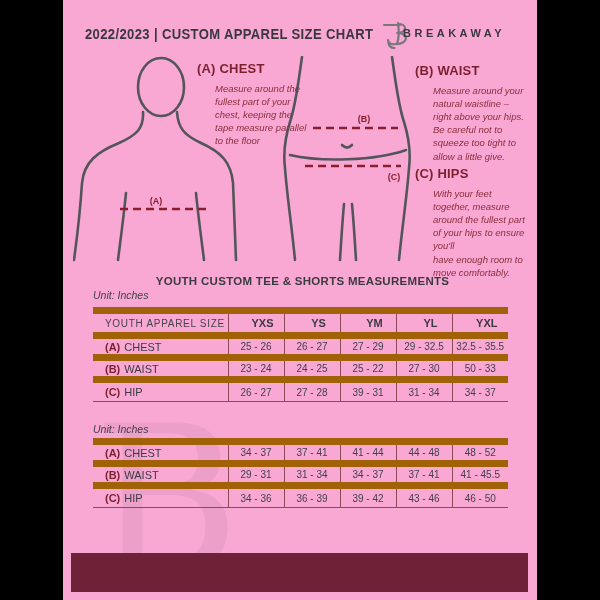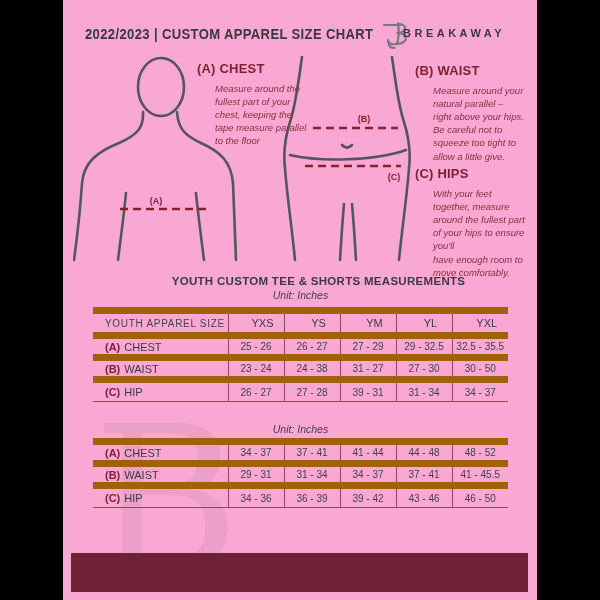--- a/index.html
+++ b/index.html
@@ -33,31 +33,31 @@
   .fig-mid  { left:217px; top:56px; width:136px; height:207px; }
   svg .outline { fill:none; stroke:#54555b; stroke-width:2.6; stroke-linecap:round; }
   svg .dash { fill:none; stroke:#8b1e2d; stroke-width:2.4; stroke-dasharray:8 5; }
   svg .marker { font:700 9px "Liberation Sans",sans-serif; fill:#8b1e2d; }
 
   
   .watermark { left:30px; top:400px; font-family:"DejaVu Serif",serif; font-size:200px;
                line-height:1; color:rgba(50,50,55,.065); }
 
   
-  .tbl-title { left:48px; width:415px; text-align:center; font-size:11.5px; font-weight:700;
+  .tbl-title { left:32px; width:415px; text-align:center; font-size:11.5px; font-weight:700;
                letter-spacing:.3px; color:#3a3a40; }
-  .tbl-unit  { left:30px; width:415px; text-align:center; font-size:10.5px; font-style:italic;
+  .tbl-unit  { left:30px; width:415px; text-align:left; font-size:10.5px; font-style:italic;
                color:#3f3f45; }
   .y-title { top:275px; } .y-unit { top:289px; } .y-table { top:307px; }
   .a-title { top:409px; } .a-unit { top:423px; } .a-table { top:438px; }
 
   table { left:30px; border-collapse:collapse; table-layout:fixed; width:415px; }
   td, th { border-top:7px solid #a16207; border-bottom:1px solid #8c4a56; padding:0; }
   td + td, th + th { border-left:1px solid #8c4a56; }
-  th.sizecol { font-size:11px; font-weight:400; color:#3a3a40; height:25px; text-align:center;padding-left:13px; }
+  th.sizecol { font-size:11px; font-weight:700; color:#3a3a40; height:25px; text-align:center;padding-left:13px; }
   th.labelcol { font-size:10px; font-weight:400; letter-spacing:.7px; color:#44444a;
                 text-align:left; padding-left:12px; height:25px; }
   td.rowlabel { font-size:11px; color:#3a3a40; text-align:left; padding-left:12px; height:22px; }
   td.rowlabel .key { font-weight:700; color:#7c1f2e; margin-right:4px; }
   td.val { font-size:10px; color:#3f3f45; text-align:center; height:22px; }
 
   
   .footer-bar { left:8px; top:553px; width:457px; height:39px; background:#6f2237; }
 </style>
 </head>
@@ -102,21 +102,21 @@
   </svg>
 
   <div class="abs guide-head g-chest-h">(A) CHEST</div>
   <div class="abs guide-body g-chest-b">Measure around the
 fullest part of your
 chest, keeping the
 tape measure parallel
 to the floor</div>
   <div class="abs guide-head g-waist-h">(B) WAIST</div>
   <div class="abs guide-body g-waist-b">Measure around your
-natural parallel –
+natural waistline –
 right above your hips.
 Be careful not to
 squeeze too tight to
 allow a little give.</div>
   <div class="abs guide-head g-hips-h">(C) HIPS</div>
   <div class="abs guide-body g-hips-b">With your feet
 together, measure
 around the fullest part
 of your hips to ensure
 you'll
@@ -149,24 +149,24 @@
       <td class="rowlabel"><span class="key">(A)</span><span>CHEST</span></td>
       <td class="val">25 - 26</td>
       <td class="val">26 - 27</td>
       <td class="val">27 - 29</td>
       <td class="val">29 - 32.5</td>
       <td class="val">32.5 - 35.5</td>
     </tr>
     <tr>
       <td class="rowlabel"><span class="key">(B)</span><span>WAIST</span></td>
       <td class="val">23 - 24</td>
-      <td class="val">24 - 38</td>
-      <td class="val">31 - 27</td>
+      <td class="val">24 - 25</td>
+      <td class="val">25 - 22</td>
       <td class="val">27 - 30</td>
-      <td class="val">30 - 50</td>
+      <td class="val">50 - 33</td>
     </tr>
     <tr>
       <td class="rowlabel"><span class="key">(C)</span><span>HIP</span></td>
       <td class="val">26 - 27</td>
       <td class="val">27 - 28</td>
       <td class="val">39 - 31</td>
       <td class="val">31 - 34</td>
       <td class="val">34 - 37</td>
     </tr>
   </tbody>

